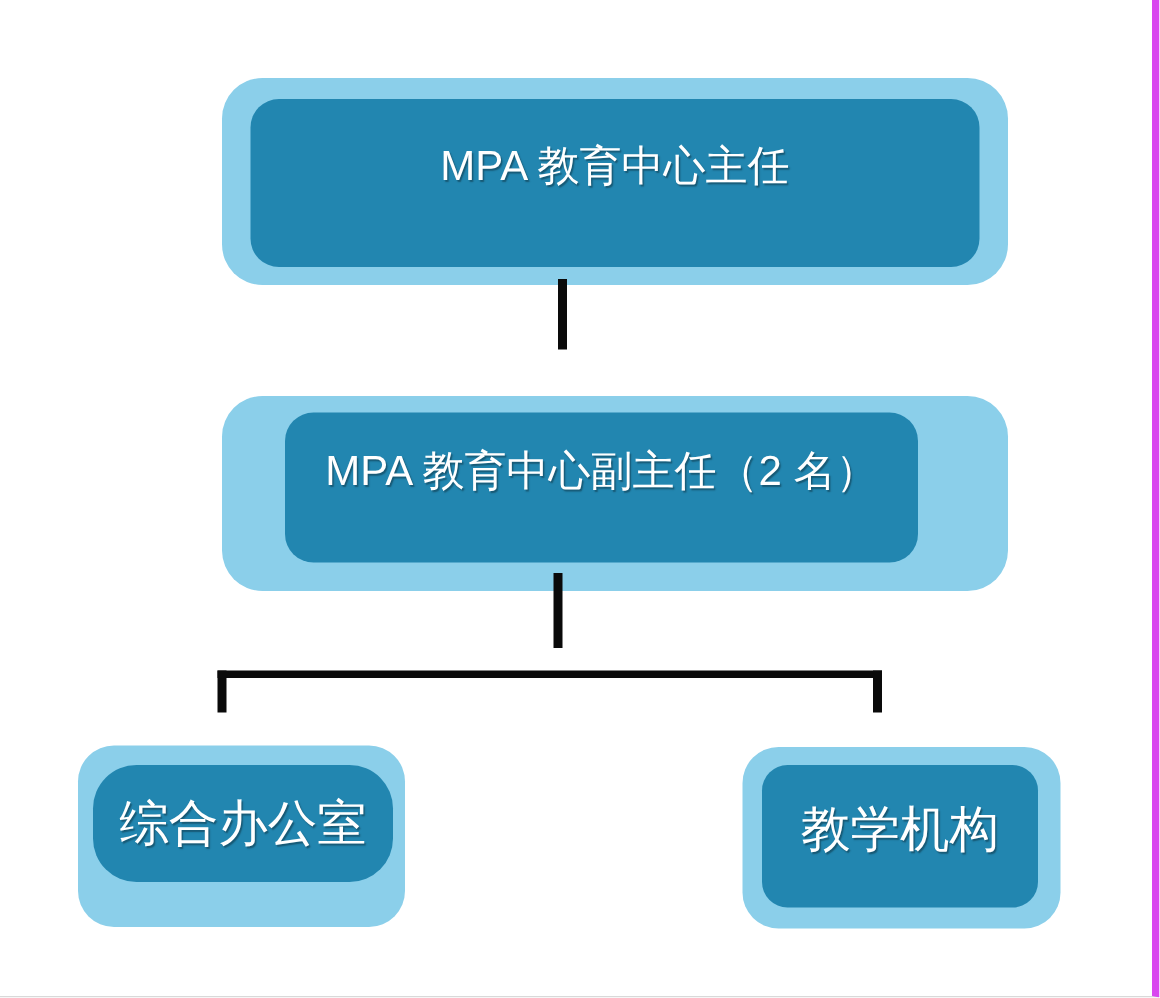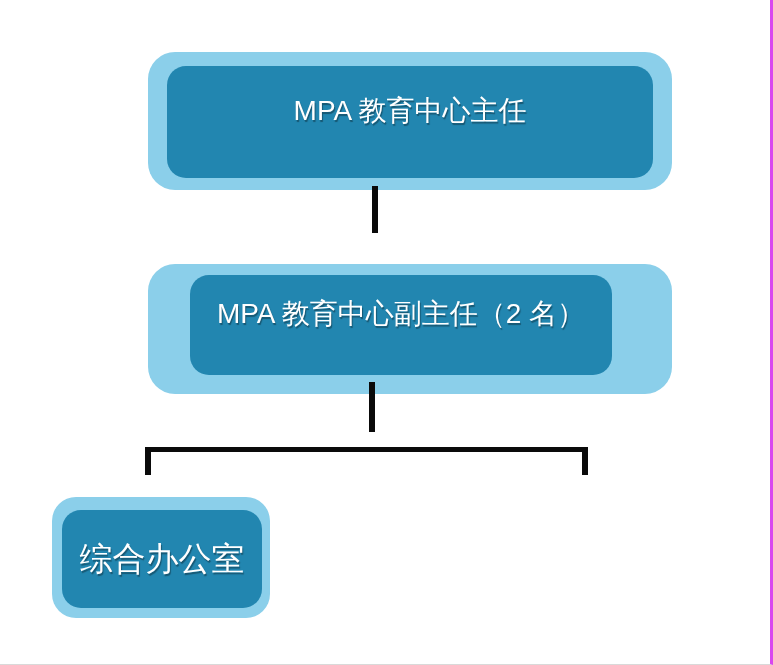--- a/index.html
+++ b/index.html
@@ -1,21 +1,21 @@
 <!DOCTYPE html>
 <html><head>
 <meta charset="utf-8">
 <style>
   html,body{margin:0;padding:0;background:#ffffff;}
   .page{
     position:relative;
     width:773px;height:665px;
     box-sizing:border-box;
     background:#ffffff;
-    border-right:3px solid #d946ef;
+    border-right:5px solid #d946ef;
     border-bottom:1px solid #d9d9d9;
     overflow:hidden;
     font-family:"Liberation Sans","DejaVu Sans",sans-serif;
   }
   
   .node{
     position:absolute;
     background:#8BCFEA;
     border-radius:27px;
   }
@@ -33,21 +33,21 @@
     white-space:nowrap;
   }
   
   .node-director{left:148px;top:52px;width:524px;height:138px;}
   .node-director .node-inner{left:19px;top:14px;width:486px;height:112px;font-size:28px;padding-bottom:22px;}
   
   .node-deputy{left:148px;top:252px;width:524px;height:130px;margin-top:12px;}
   .node-deputy .node-inner{left:42px;top:11px;width:422px;height:100px;font-size:28px;padding-bottom:22px;}
   
   .node-office{left:52px;top:497px;width:218px;height:121px;border-radius:24px;}
-  .node-office .node-inner{left:10px;top:13px;width:200px;height:98px;font-size:33px;border-radius:19px;text-align:right;}
+  .node-office .node-inner{left:10px;top:13px;width:200px;height:78px;font-size:33px;border-radius:29px;text-align:right;}
   .node-teaching{left:495px;top:498px;width:212px;height:121px;border-radius:24px;}
   .node-teaching .node-inner{left:13px;top:12px;width:184px;height:95px;font-size:33px;padding-bottom:8px;border-radius:17px;}
   
   .v-line{position:absolute;background:#0a0a0a;}
   .conn-1{left:372px;top:186px;width:6px;height:47px;}
   .conn-2{left:369px;top:382px;width:6px;height:50px;}
   .bracket{
     position:absolute;
     left:145px;top:447px;width:443px;height:28px;
     box-sizing:border-box;
@@ -77,14 +77,19 @@
 
   <div class="v-line conn-2"></div>
   <div class="bracket"></div>
 
   <div class="node node-office">
     <div class="node-inner">
       <span>综合办公室</span>
     </div>
   </div>
 
+  <div class="node node-teaching">
+    <div class="node-inner">
+      <span>教学机构</span>
+    </div>
+  </div>
 
 </div>
 
 </body></html>

